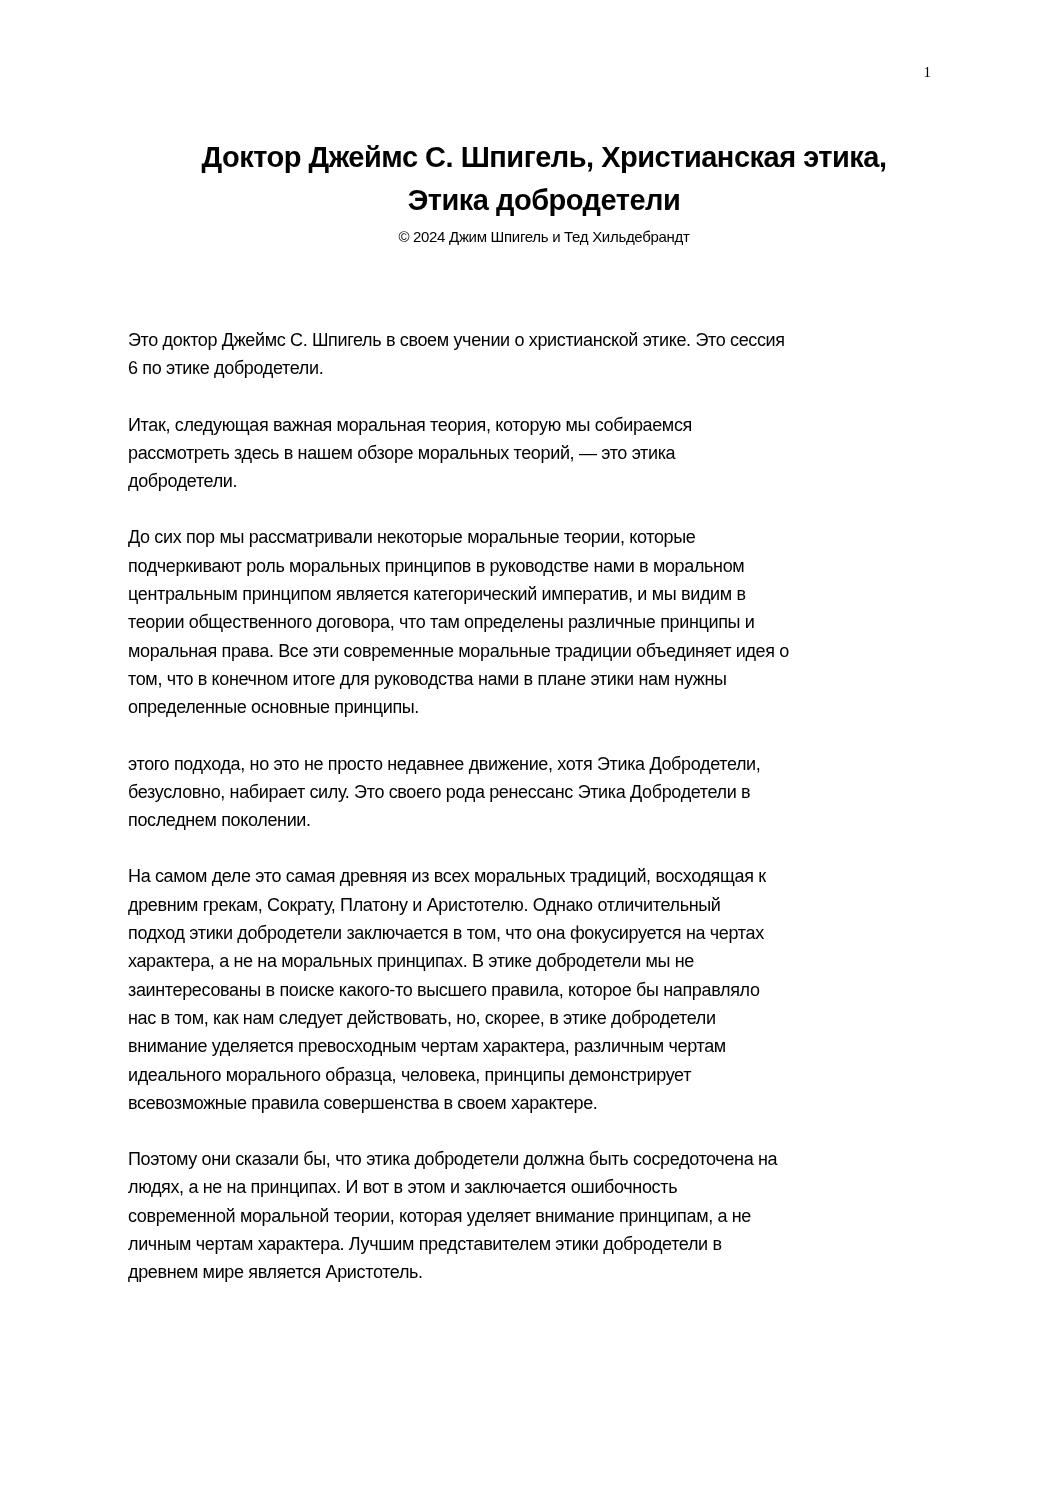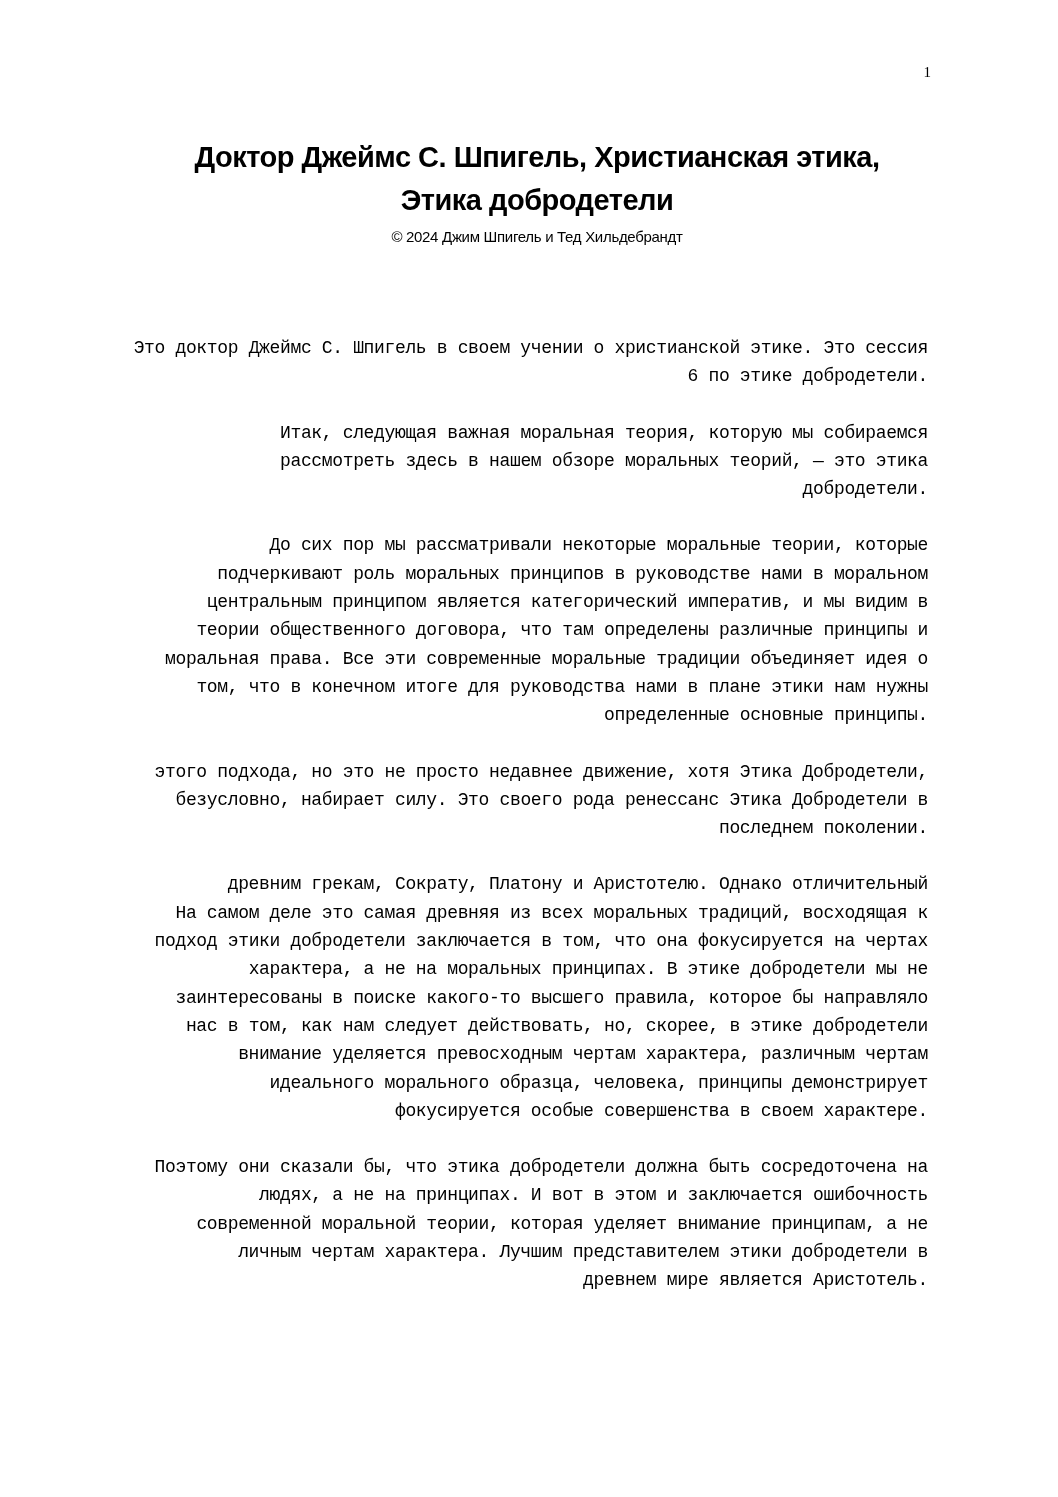--- a/index.html
+++ b/index.html
@@ -1,33 +1,33 @@
 <!DOCTYPE html>
 <html><head>
   <meta charset="utf-8">
   <style>
     html, body { margin: 0; padding: 0; background: #ffffff; }
     body { width: 1058px; height: 1497px; position: relative; overflow: hidden; color: #000; }
     .page-number {
       position: absolute; top: 64px; right: 127px;
       font-family: "Liberation Serif", serif; font-size: 15px; color: #000;
     }
-    .title-block { position: absolute; top: 136px; left: 108px; width: 858px; text-align: center; }
+    .title-block { position: absolute; top: 136px; left: 115px; width: 858px; text-align: center; }
     .title-line {
       font-family: "Liberation Sans", sans-serif; font-weight: bold;
       font-size: 29px; line-height: 43px; letter-spacing: -0.5px; margin: 0;
     }
     .copyright {
       font-family: "Liberation Sans", sans-serif; font-size: 15px;
       line-height: 26px; margin-top: 2px; letter-spacing: -0.3px;
     }
     .body { position: absolute; top: 322px; left: 128px; width: 800px; }
     .para {
-      font-family: Liberation Mono, monospace; font-size: 18px;
-      line-height: 28.3px; margin: 12px 0 28px 0; letter-spacing: -0.35px; text-align: right;
+      font-family: Liberation Sans, sans-serif; font-size: 18px;
+      line-height: 28.3px; margin: 4px 0 28px 0; letter-spacing: -0.35px;
     }
     .line { display: block; white-space: nowrap; }
   </style>
 </head>
 <body>
 
 <div class="page-number">1</div>
 
 <div class="title-block">
   <h1 class="title-line">Доктор Джеймс С. Шпигель, Христианская этика,</h1>
@@ -53,29 +53,29 @@
     <span class="line">моральная права. Все эти современные моральные традиции объединяет идея о</span>
     <span class="line">том, что в конечном итоге для руководства нами в плане этики нам нужны</span>
     <span class="line">определенные основные принципы.</span>
   </p>
   <p class="para">
     <span class="line">этого подхода, но это не просто недавнее движение, хотя Этика Добродетели,</span>
     <span class="line">безусловно, набирает силу. Это своего рода ренессанс Этика Добродетели в</span>
     <span class="line">последнем поколении.</span>
   </p>
   <p class="para">
+    <span class="line">На самом деле это самая древняя из всех моральных традиций, восходящая к</span>
     <span class="line">древним грекам, Сократу, Платону и Аристотелю. Однако отличительный</span>
-    <span class="line">На самом деле это самая древняя из всех моральных традиций, восходящая к</span>
     <span class="line">подход этики добродетели заключается в том, что она фокусируется на чертах</span>
     <span class="line">характера, а не на моральных принципах. В этике добродетели мы не</span>
     <span class="line">заинтересованы в поиске какого-то высшего правила, которое бы направляло</span>
     <span class="line">нас в том, как нам следует действовать, но, скорее, в этике добродетели</span>
     <span class="line">внимание уделяется превосходным чертам характера, различным чертам</span>
     <span class="line">идеального морального образца, человека, принципы демонстрирует</span>
-    <span class="line">фокусируется особые совершенства в своем характере.</span>
+    <span class="line">всевозможные правила совершенства в своем характере.</span>
   </p>
   <p class="para">
     <span class="line">Поэтому они сказали бы, что этика добродетели должна быть сосредоточена на</span>
     <span class="line">людях, а не на принципах. И вот в этом и заключается ошибочность</span>
     <span class="line">современной моральной теории, которая уделяет внимание принципам, а не</span>
     <span class="line">личным чертам характера. Лучшим представителем этики добродетели в</span>
     <span class="line">древнем мире является Аристотель.</span>
   </p>
 </div>
 

